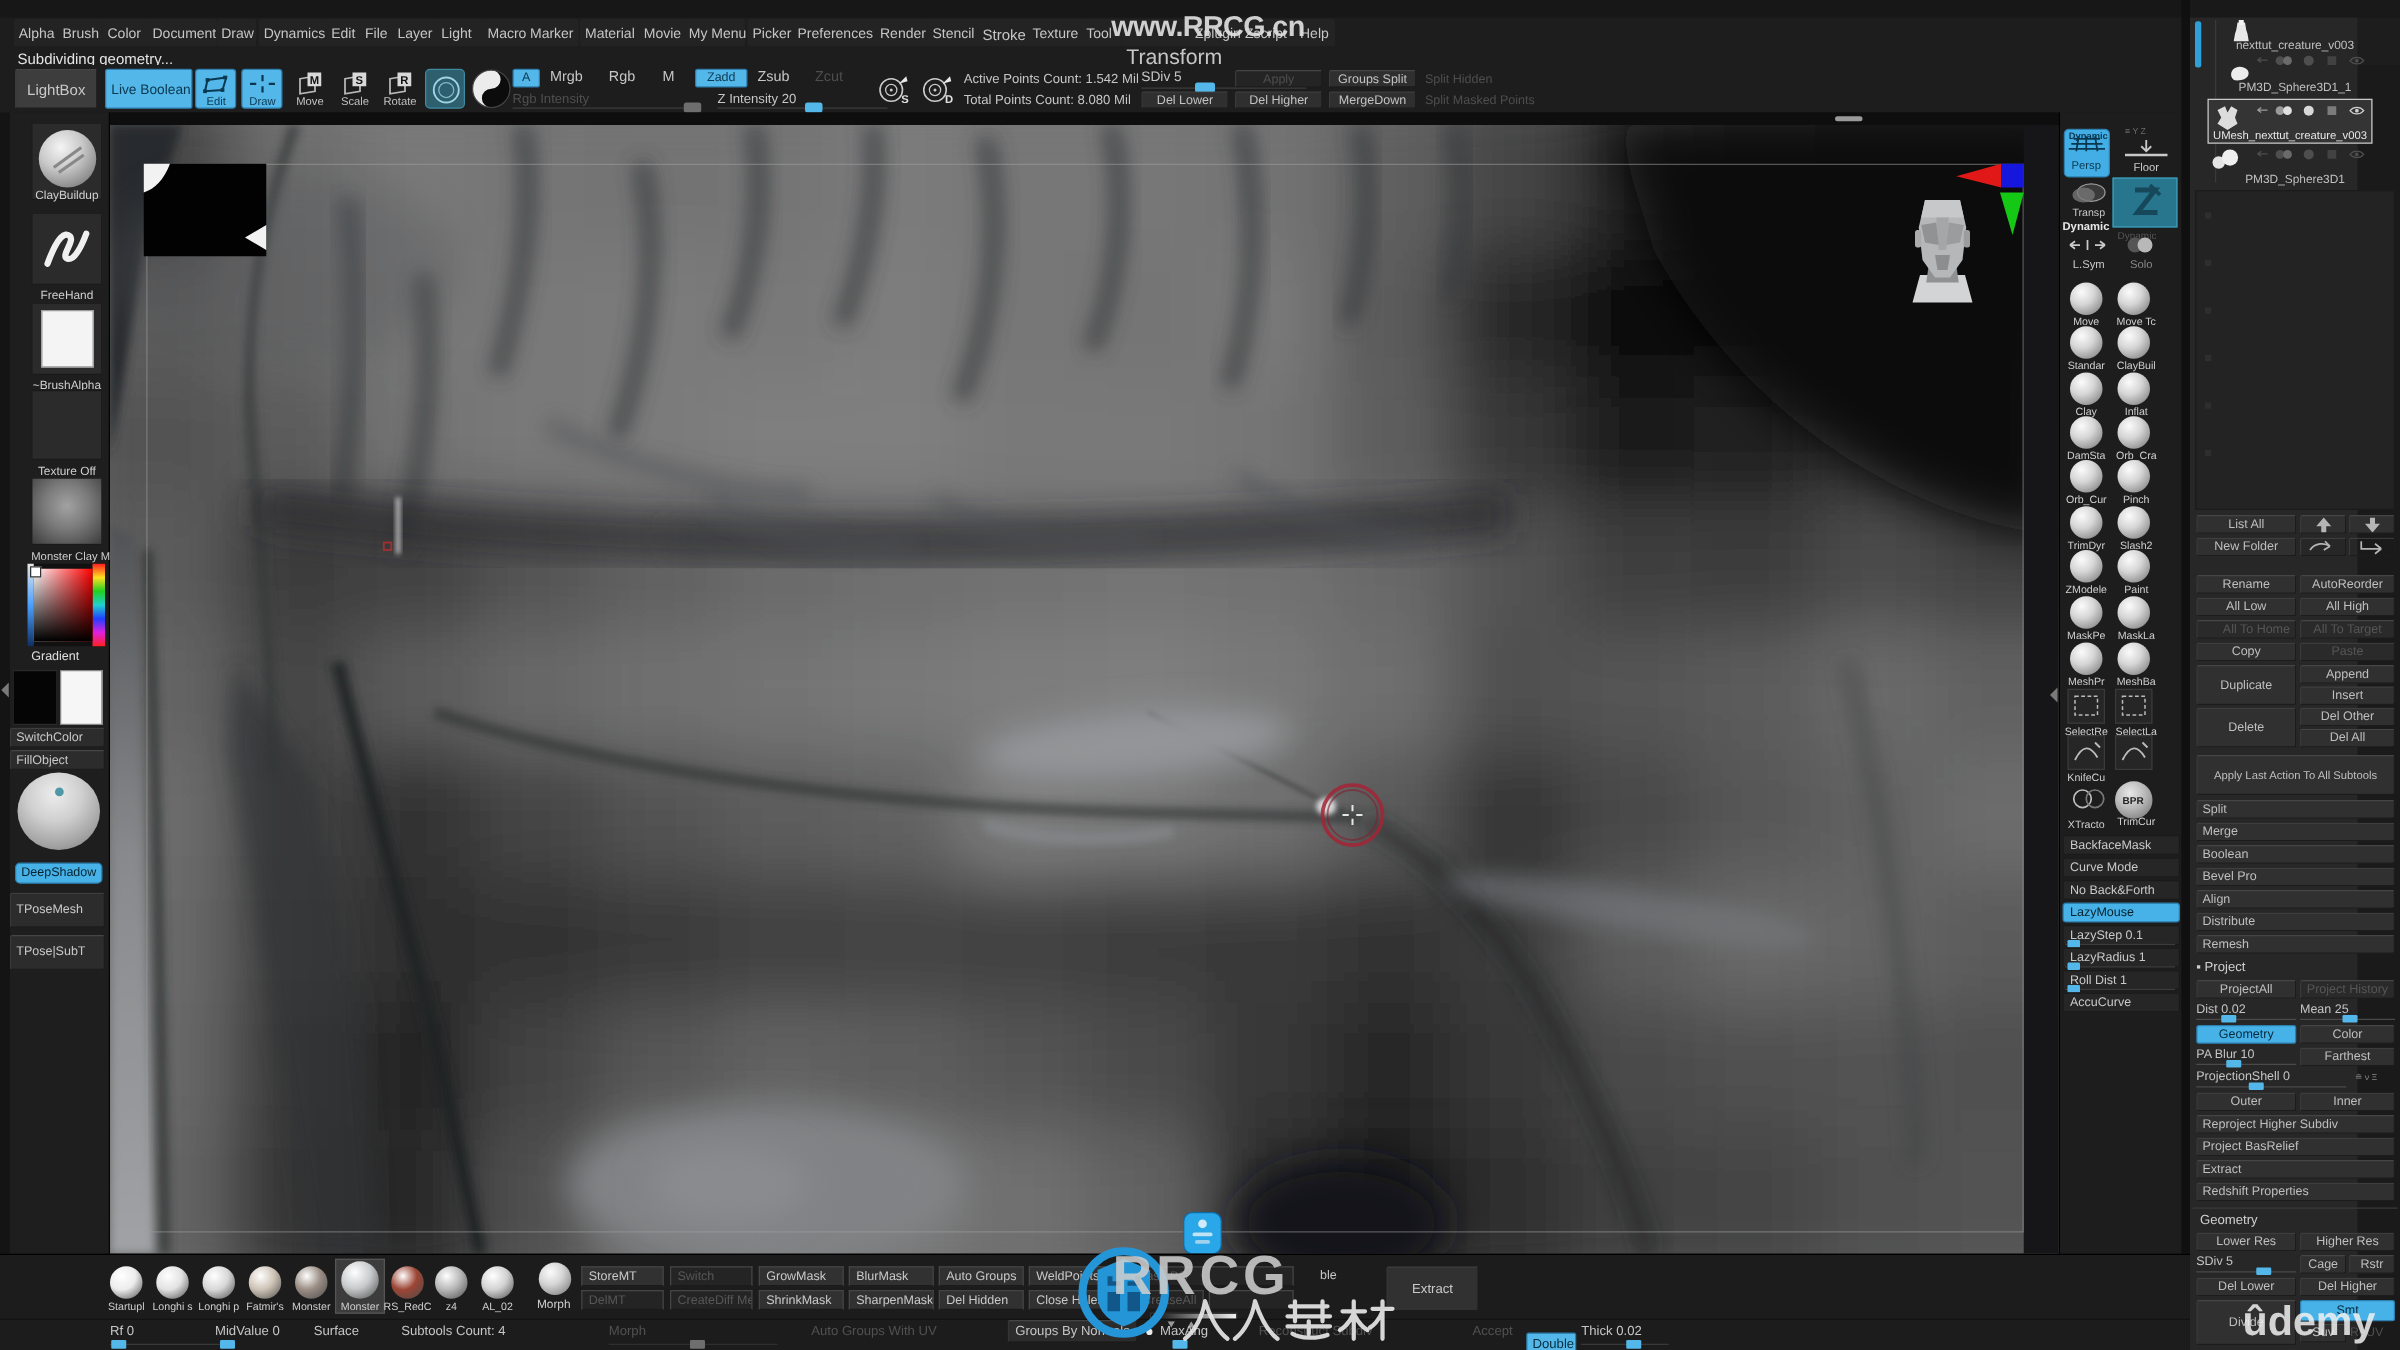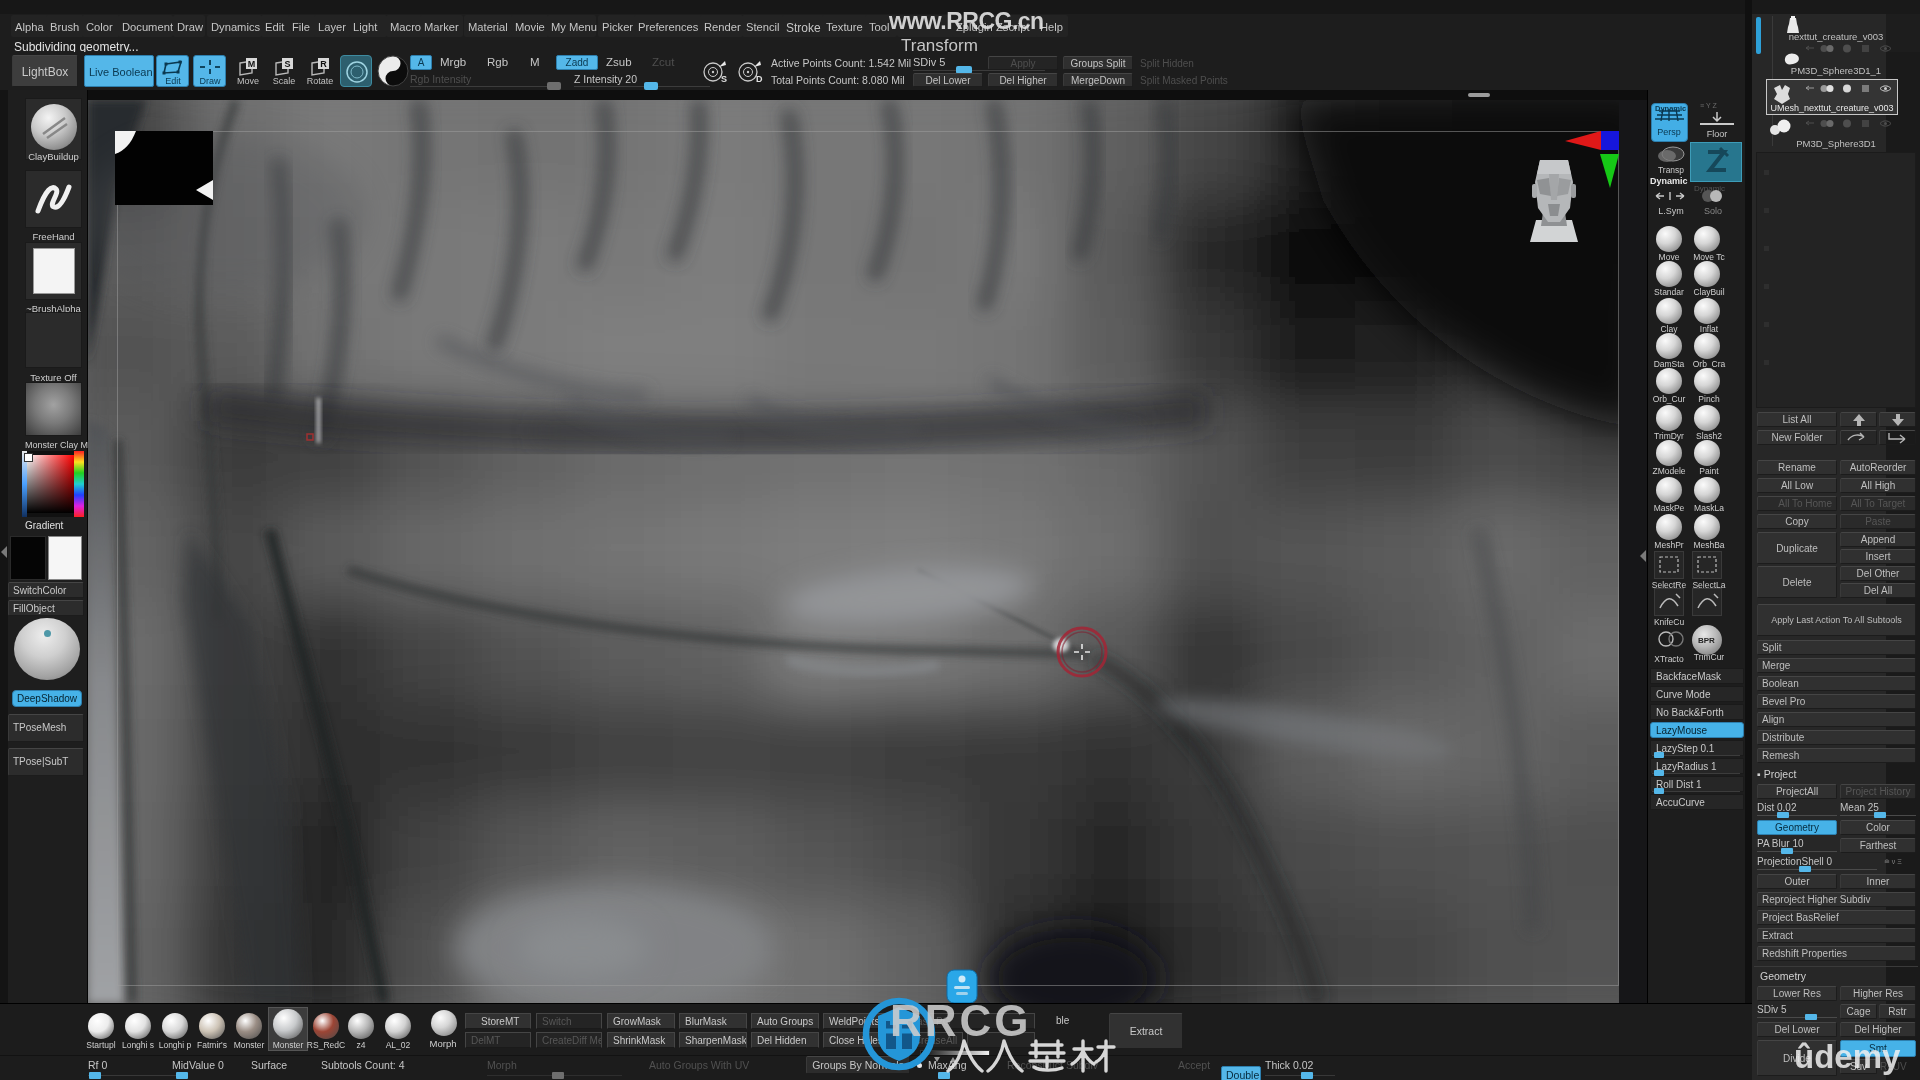--- a/index.html
+++ b/index.html
@@ -719,21 +719,21 @@
     <div style="left:273px;top:5px;width:30px;height:30px;border-radius:50%;background:radial-gradient(circle at 36% 30%, #ffffff 0%, #c8cacc 45%, #4a4a4a 100%);"></div>
     <div class="t" style="left:262px;top:36px;width:52px;text-align:center;font-size:8.5px;color:#cfcfcf;">Monster</div>
     <div style="left:313px;top:9px;width:26px;height:26px;border-radius:50%;background:radial-gradient(circle at 36% 30%, #ffffff 0%, #9c4535 45%, #4a4a4a 100%);"></div>
     <div class="t" style="left:300px;top:36px;width:52px;text-align:center;font-size:8.5px;color:#cfcfcf;">RS_RedC</div>
     <div style="left:348px;top:9px;width:26px;height:26px;border-radius:50%;background:radial-gradient(circle at 36% 30%, #ffffff 0%, #b8b8b8 45%, #4a4a4a 100%);"></div>
     <div class="t" style="left:335px;top:36px;width:52px;text-align:center;font-size:8.5px;color:#cfcfcf;">z4</div>
     <div style="left:385px;top:9px;width:26px;height:26px;border-radius:50%;background:radial-gradient(circle at 36% 30%, #ffffff 0%, #d2d2d2 45%, #4a4a4a 100%);"></div>
     <div class="t" style="left:372px;top:36px;width:52px;text-align:center;font-size:8.5px;color:#cfcfcf;">AL_02</div>
     <div style="left:431px;top:6px;width:26px;height:26px;border-radius:50%;background:radial-gradient(circle at 36% 30%, #fbfbfb 0%, #d6d6d6 40%, #9a9a9a 75%, #5e5e5e 100%);"></div>
     <div class="t" style="left:417px;top:34px;width:52px;text-align:center;font-size:9.5px;color:#cfcfcf;">Morph</div>
-    <div style="left:465px;top:9px;width:66px;height:16px;background:#313131;border:1px solid #454545;border-bottom-color:#1a1a1a;color:#c9c9c9;font-size:10px;line-height:15px;padding-left:15px;white-space:nowrap;overflow:hidden;">StoreMT</div>
+    <div style="left:465px;top:9px;width:66px;height:16px;background:#313131;border:1px solid #454545;border-bottom-color:#1a1a1a;color:#c9c9c9;font-size:10px;line-height:15px;padding-left:5px;white-space:nowrap;overflow:hidden;">StoreMT</div>
     <div style="left:465px;top:28px;width:66px;height:16px;background:#242424;border:1px solid #454545;border-bottom-color:#1a1a1a;color:#575757;font-size:10px;line-height:15px;padding-left:5px;white-space:nowrap;overflow:hidden;">DelMT</div>
     <div style="left:536px;top:9px;width:66px;height:16px;background:#242424;border:1px solid #454545;border-bottom-color:#1a1a1a;color:#575757;font-size:10px;line-height:15px;padding-left:5px;white-space:nowrap;overflow:hidden;">Switch</div>
     <div style="left:536px;top:28px;width:66px;height:16px;background:#242424;border:1px solid #454545;border-bottom-color:#1a1a1a;color:#575757;font-size:10px;line-height:15px;padding-left:5px;white-space:nowrap;overflow:hidden;">CreateDiff Mesh</div>
     <div style="left:607px;top:9px;width:68px;height:16px;background:#313131;border:1px solid #454545;border-bottom-color:#1a1a1a;color:#c9c9c9;font-size:10px;line-height:15px;padding-left:5px;white-space:nowrap;overflow:hidden;">GrowMask</div>
     <div style="left:607px;top:28px;width:68px;height:16px;background:#313131;border:1px solid #454545;border-bottom-color:#1a1a1a;color:#c9c9c9;font-size:10px;line-height:15px;padding-left:5px;white-space:nowrap;overflow:hidden;">ShrinkMask</div>
     <div style="left:679px;top:9px;width:68px;height:16px;background:#313131;border:1px solid #454545;border-bottom-color:#1a1a1a;color:#c9c9c9;font-size:10px;line-height:15px;padding-left:5px;white-space:nowrap;overflow:hidden;">BlurMask</div>
     <div style="left:679px;top:28px;width:68px;height:16px;background:#313131;border:1px solid #454545;border-bottom-color:#1a1a1a;color:#c9c9c9;font-size:10px;line-height:15px;padding-left:5px;white-space:nowrap;overflow:hidden;">SharpenMask</div>
     <div style="left:751px;top:9px;width:68px;height:16px;background:#313131;border:1px solid #454545;border-bottom-color:#1a1a1a;color:#c9c9c9;font-size:10px;line-height:15px;padding-left:5px;white-space:nowrap;overflow:hidden;">Auto Groups</div>
     <div style="left:751px;top:28px;width:68px;height:16px;background:#313131;border:1px solid #454545;border-bottom-color:#1a1a1a;color:#c9c9c9;font-size:10px;line-height:15px;padding-left:5px;white-space:nowrap;overflow:hidden;">Del Hidden</div>
     <div style="left:823px;top:9px;width:68px;height:16px;background:#313131;border:1px solid #454545;border-bottom-color:#1a1a1a;color:#c9c9c9;font-size:10px;line-height:15px;padding-left:5px;white-space:nowrap;overflow:hidden;">WeldPoints</div>

